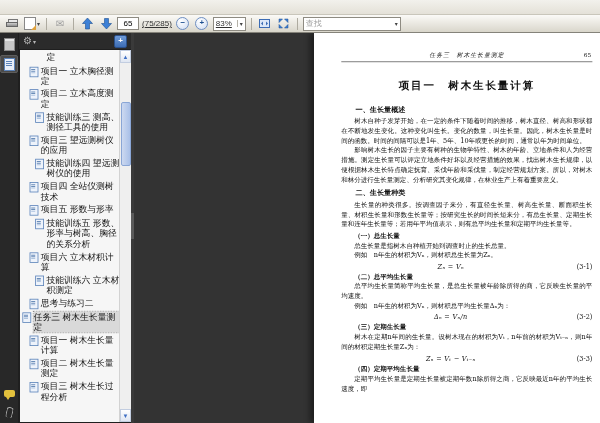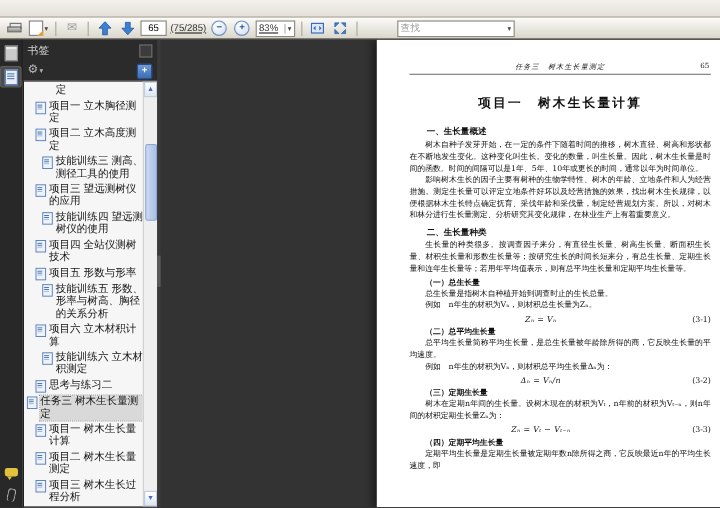--- a/index.html
+++ b/index.html
@@ -13,21 +13,21 @@
   
   .toolbar{height:17px;flex:0 0 17px;display:flex;align-items:center;gap:3px;background:linear-gradient(#fbfaf7,#d9d6cb);padding:0 4px;border-bottom:1px solid #85837a;}
   .tb-sep{width:1px;height:12px;background:#aeaba0;margin:0 2px;}
   .tb-btn{display:flex;align-items:center;justify-content:center;height:14px;min-width:14px;border:1px solid transparent;border-radius:2px;}
   .tb-caret{font-size:6px;color:#444;margin-left:1px;}
   .tb-text{font-size:8px;color:#333;white-space:nowrap;text-decoration:underline;}
   .page-input{width:20px;height:11px;font-size:8px;text-align:center;border:1px solid #8e8b82;background:#fff;padding:0;}
   .zoom-box{display:flex;align-items:center;height:12px;background:#fff;border:1px solid #8e8b82;padding:0 2px;gap:4px;}
   .zoom-box .tb-caret{border-left:1px solid #b5b2a8;padding-left:2px;}
   .zoom-circle{width:11px;height:11px;border-radius:50%;border:1px solid #6f8fc2;background:radial-gradient(circle at 35% 30%,#ffffff,#cfdcf2);font-size:8px;line-height:9px;color:#1d4f91;text-align:center;font-weight:bold;}
-  .find-box{display:flex;align-items:center;height:12px;background:#fff;border:1px solid #8e8b82;width:92px;padding:0 2px;margin-left:28px;}
+  .find-box{display:flex;align-items:center;height:12px;background:#fff;border:1px solid #8e8b82;width:92px;padding:0 2px;}
   .find-input{border:none;outline:none;flex:1;font-size:8px;min-width:0;padding:0;color:#333;background:transparent;}
   .find-input::placeholder{color:#9a9a9a;}
   
   .ic-printer{width:12px;height:9px;position:relative;}
   .ic-printer:before{content:"";position:absolute;left:2px;top:0;width:8px;height:3px;background:#e9e9e9;border:1px solid #777;}
   .ic-printer:after{content:"";position:absolute;left:0;top:3px;width:12px;height:5px;background:linear-gradient(#cfcfcf,#8f8f8f);border:1px solid #666;box-sizing:border-box;}
   .ic-save{width:10px;height:11px;background:#fff;border:1px solid #888;position:relative;}
   .ic-save:after{content:"";position:absolute;right:-1px;bottom:-1px;width:0;height:0;border-left:5px solid transparent;border-bottom:5px solid #e0a23c;}
   .ic-email{font-size:10px;color:#9d9d9d;line-height:10px;}
   .ic-arrow{width:11px;height:12px;}
@@ -179,24 +179,20 @@
       <span class="spacer"></span>
       <span class="nav-btn">
           <span class="ic-comment"></span>
         </span>
       <span class="nav-btn">
           <span class="ic-clip"></span>
         </span>
     </div>
 
     <div class="panel">
-      <div class="panel-header">
-        <span class="panel-title">书签</span>
-        <span class="panel-menu-btn"></span>
-      </div>
       <div class="panel-toolbar">
         <span class="gear-btn">
             <span class="gear-glyph">⚙</span>
             <span class="gear-caret">▾</span>
           </span>
         <span class="newbm-btn">+</span>
       </div>
       <div class="tree-wrap">
         <div class="tree-viewport">
           <div class="tree-inner">

